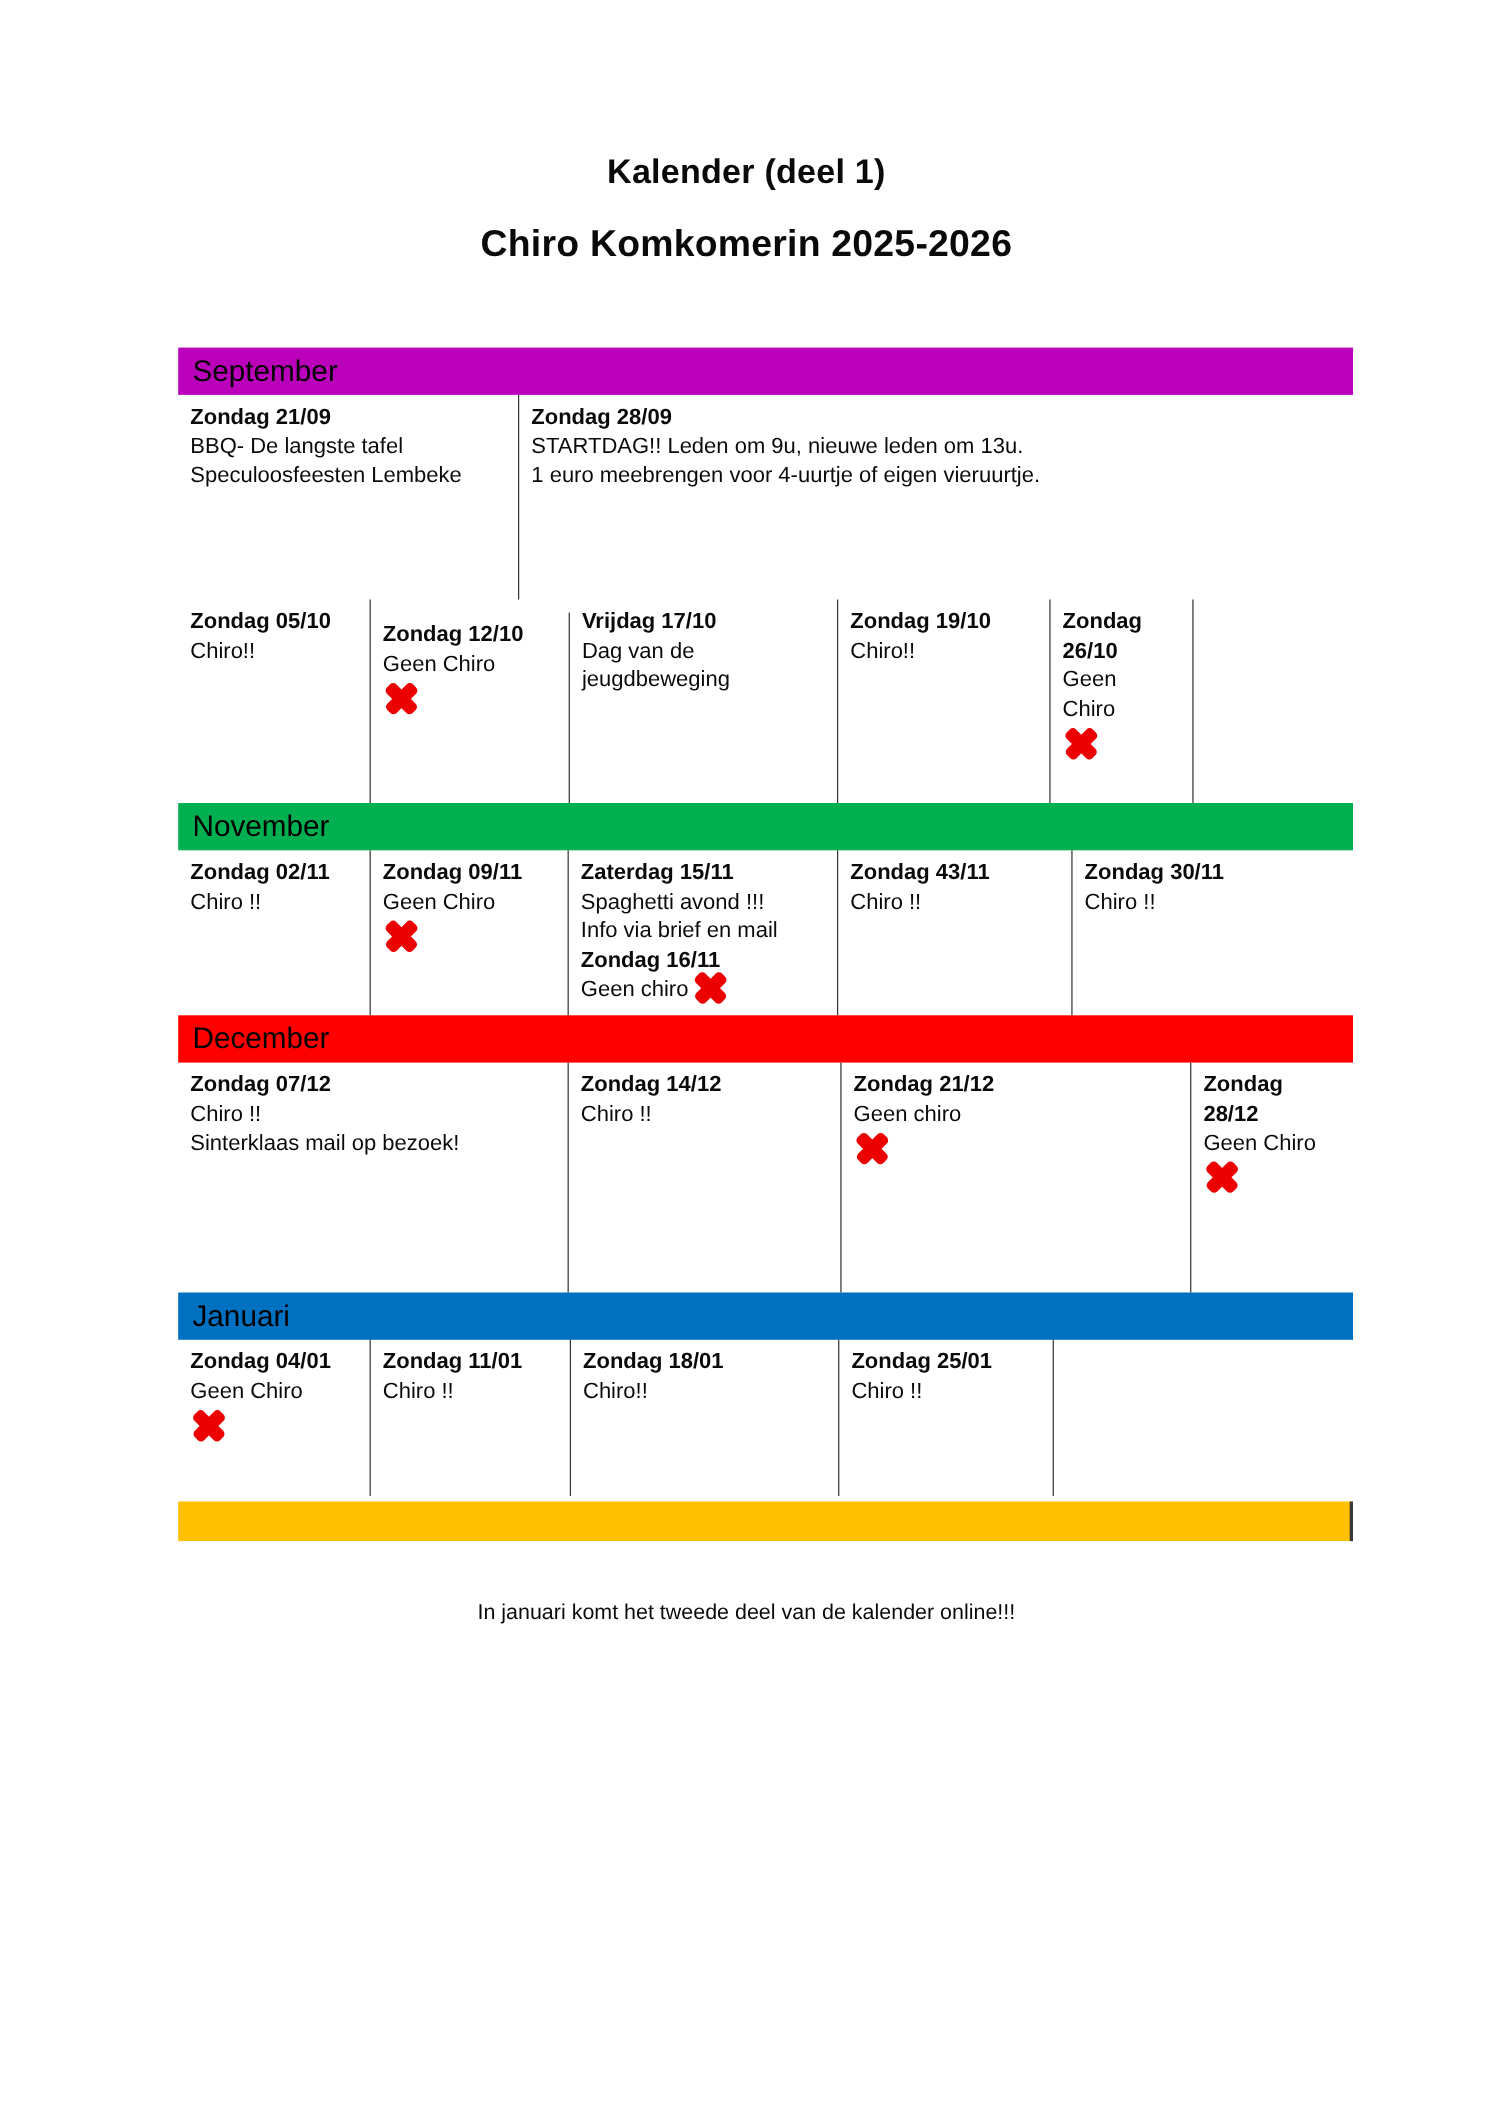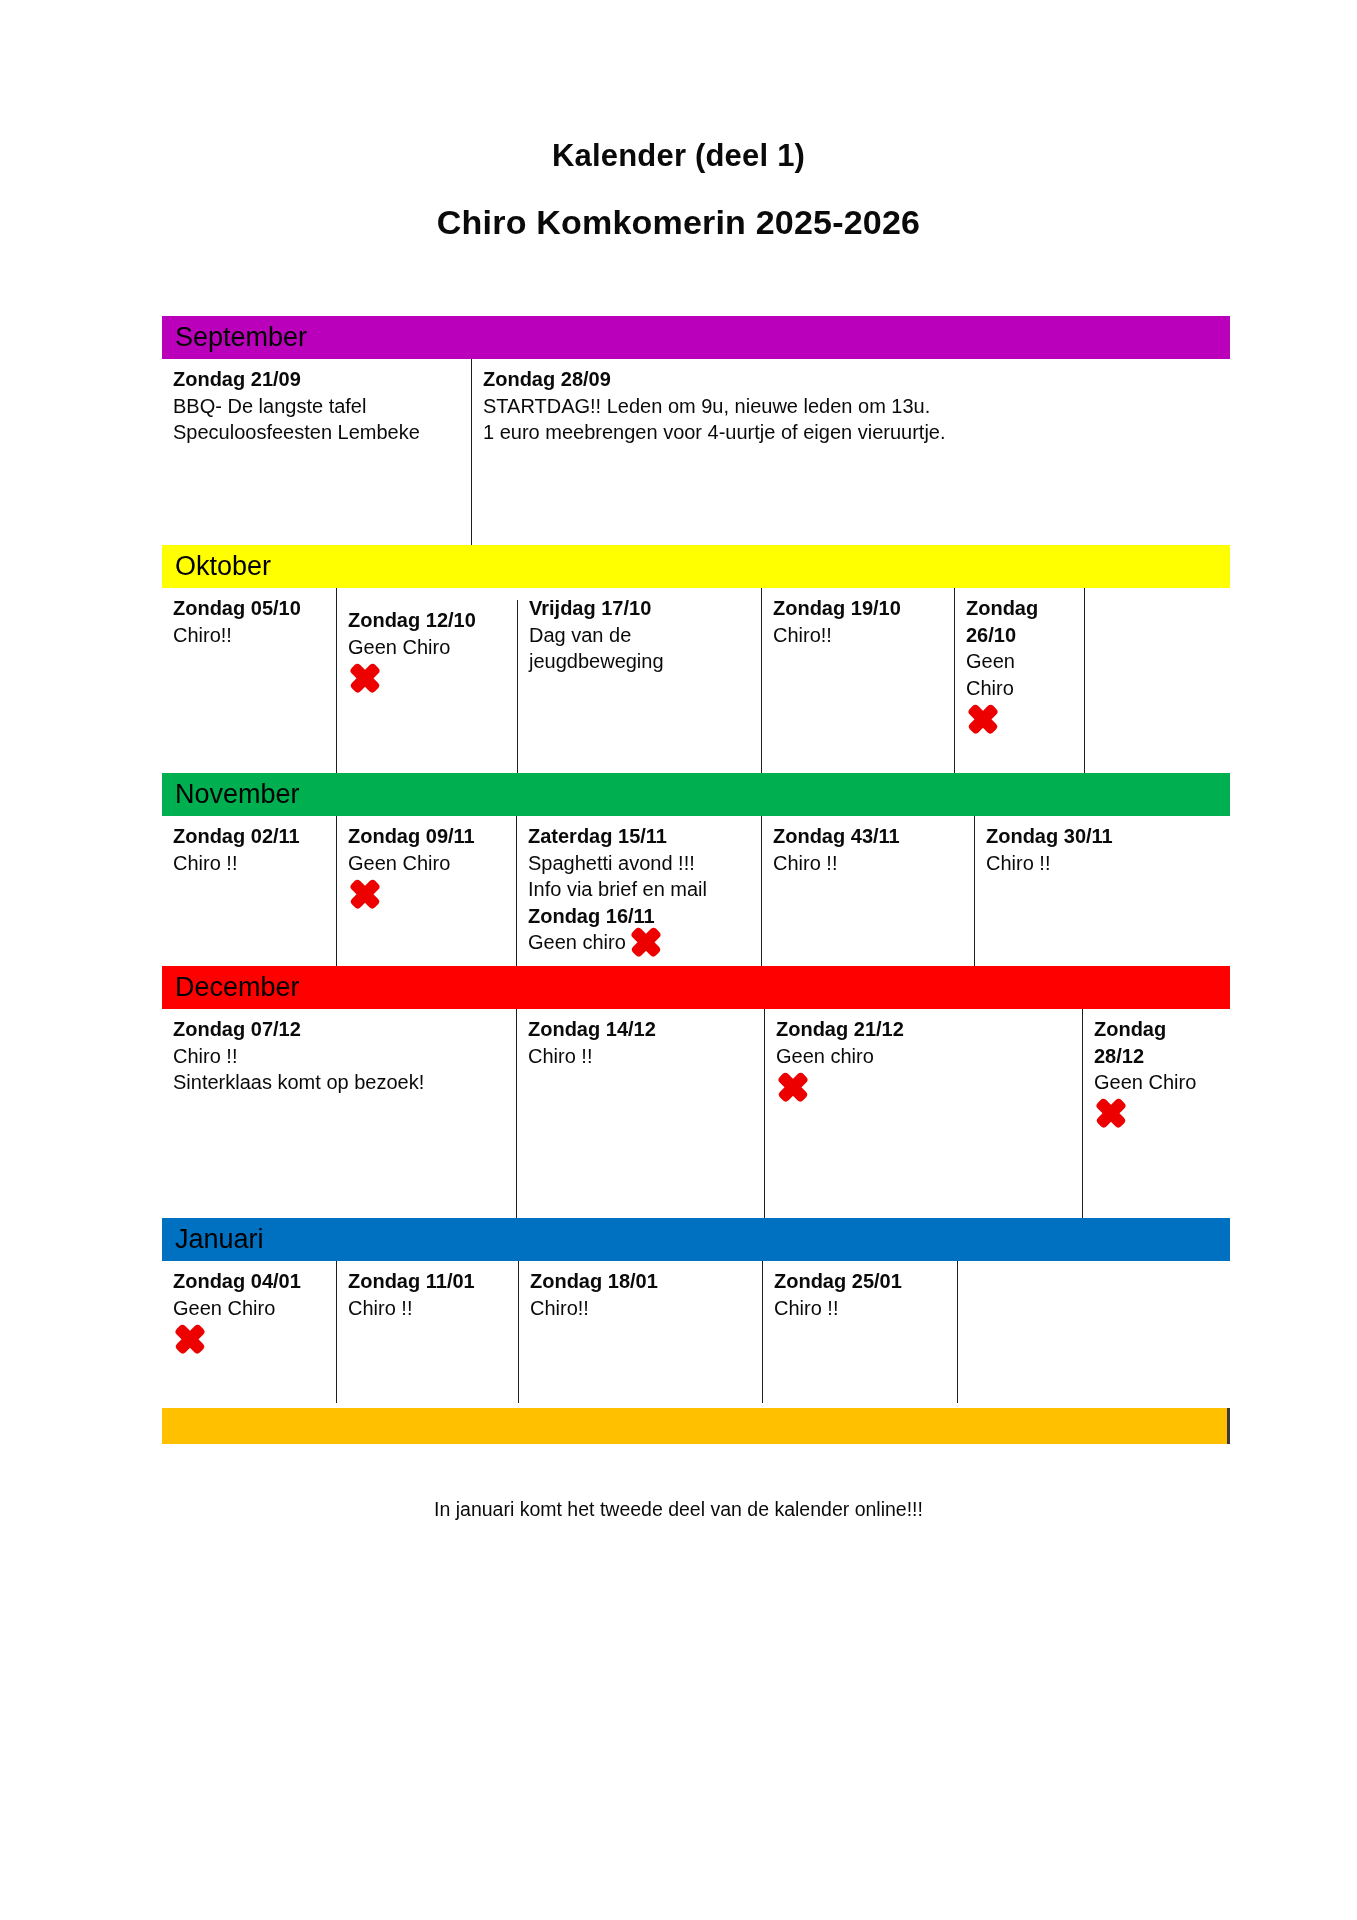--- a/index.html
+++ b/index.html
@@ -40,23 +40,20 @@
         <div class="cell divided" style="width: 310px;">
           <div class="line bold">Zondag 21/09</div>
           <div class="line">BBQ- De langste tafel</div>
           <div class="line">Speculoosfeesten Lembeke</div>
         </div>
         <div class="cell" style="flex: 1 1 0%;">
           <div class="line bold">Zondag 28/09</div>
           <div class="line">STARTDAG!! Leden om 9u, nieuwe leden om 13u.</div>
           <div class="line">1 euro meebrengen voor 4-uurtje of eigen vieruurtje.</div>
         </div>
-      </div>
-      <div class="month-bar" style="background: rgb(255, 255, 0);">
-        <span class="month-label">Oktober</span>
       </div>
       <div class="month-row" style="height: 185px;">
         <div class="cell divided" style="width: 175px;">
           <div class="line bold">Zondag 05/10</div>
           <div class="line">Chiro!!</div>
         </div>
         <div class="cell divided" style="width: 181px; margin-top: 12px;">
           <div class="line bold">Zondag 12/10</div>
           <div class="line">Geen Chiro</div>
           <span class="cross block"></span>
@@ -108,21 +105,21 @@
           <div class="line">Chiro !!</div>
         </div>
       </div>
       <div class="month-bar" style="background: rgb(255, 0, 0);">
         <span class="month-label">December</span>
       </div>
       <div class="month-row" style="height: 209px;">
         <div class="cell divided" style="width: 355px;">
           <div class="line bold">Zondag 07/12</div>
           <div class="line">Chiro !!</div>
-          <div class="line">Sinterklaas komt op bezoek!</div>
+          <div class="line">Sinterklaas mail op bezoek!</div>
         </div>
         <div class="cell divided" style="width: 248px;">
           <div class="line bold">Zondag 14/12</div>
           <div class="line">Chiro !!</div>
         </div>
         <div class="cell divided" style="width: 318px;">
           <div class="line bold">Zondag 21/12</div>
           <div class="line">Geen chiro</div>
           <span class="cross block"></span>
         </div>

